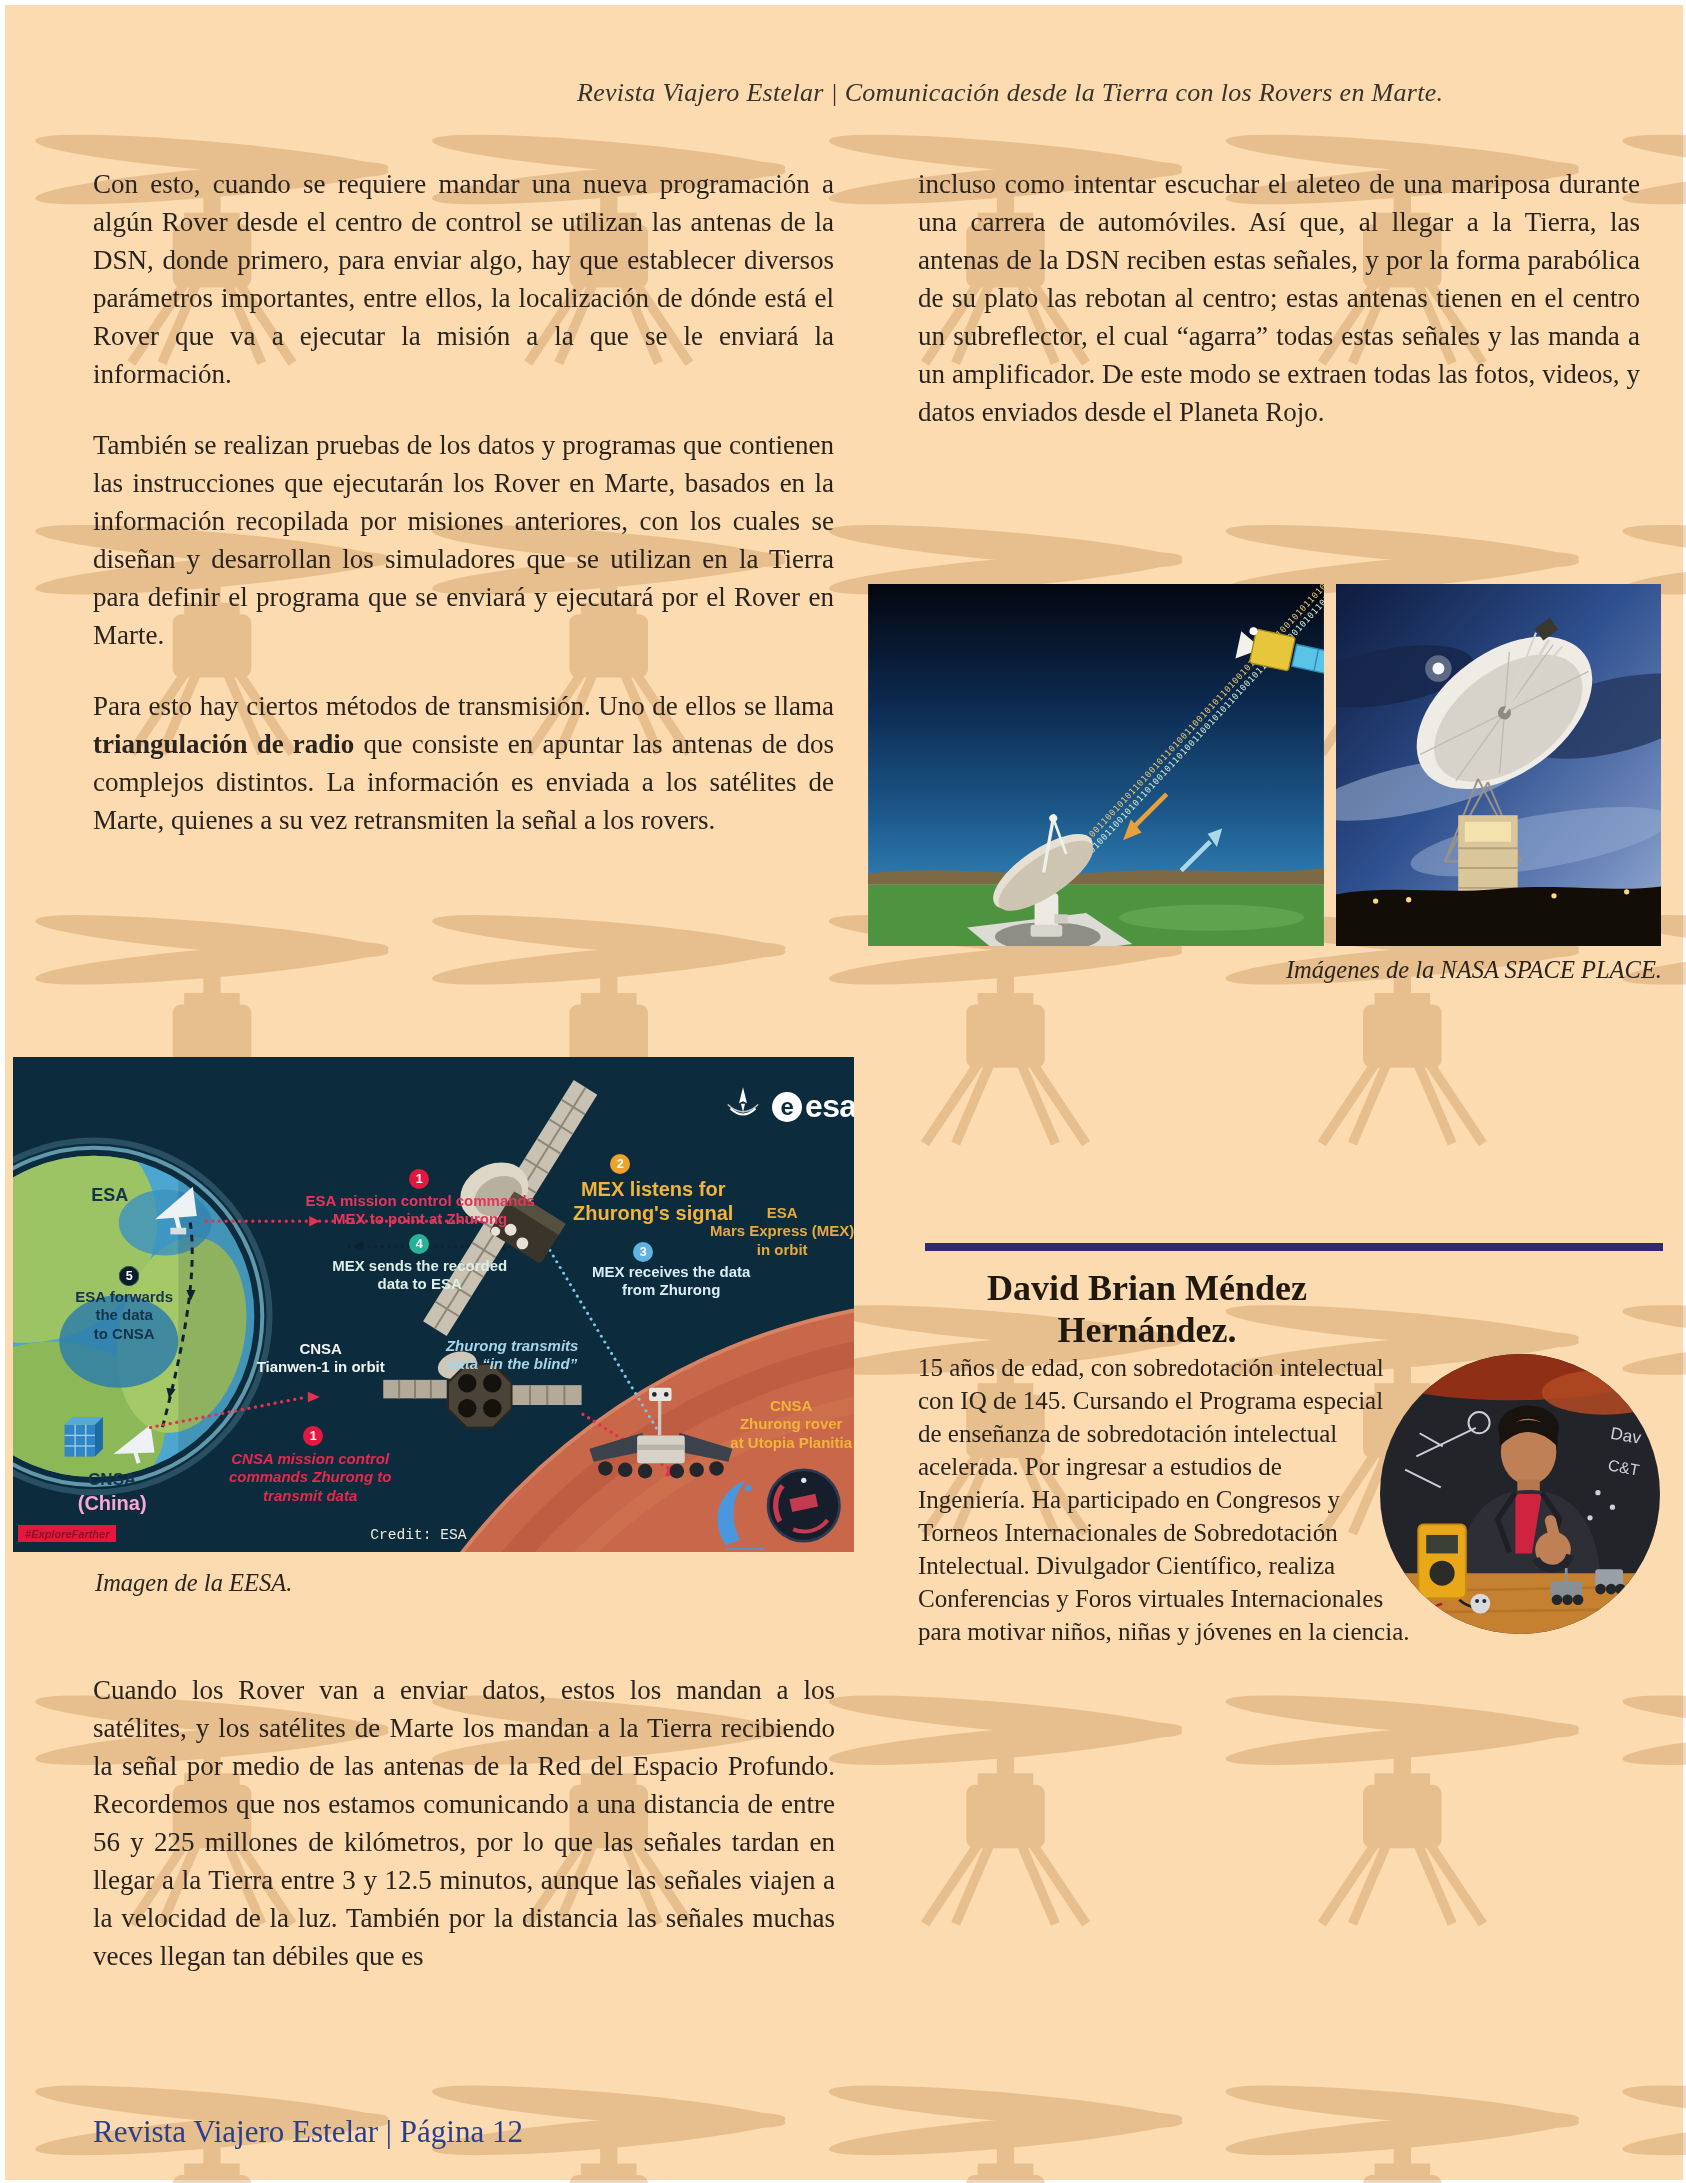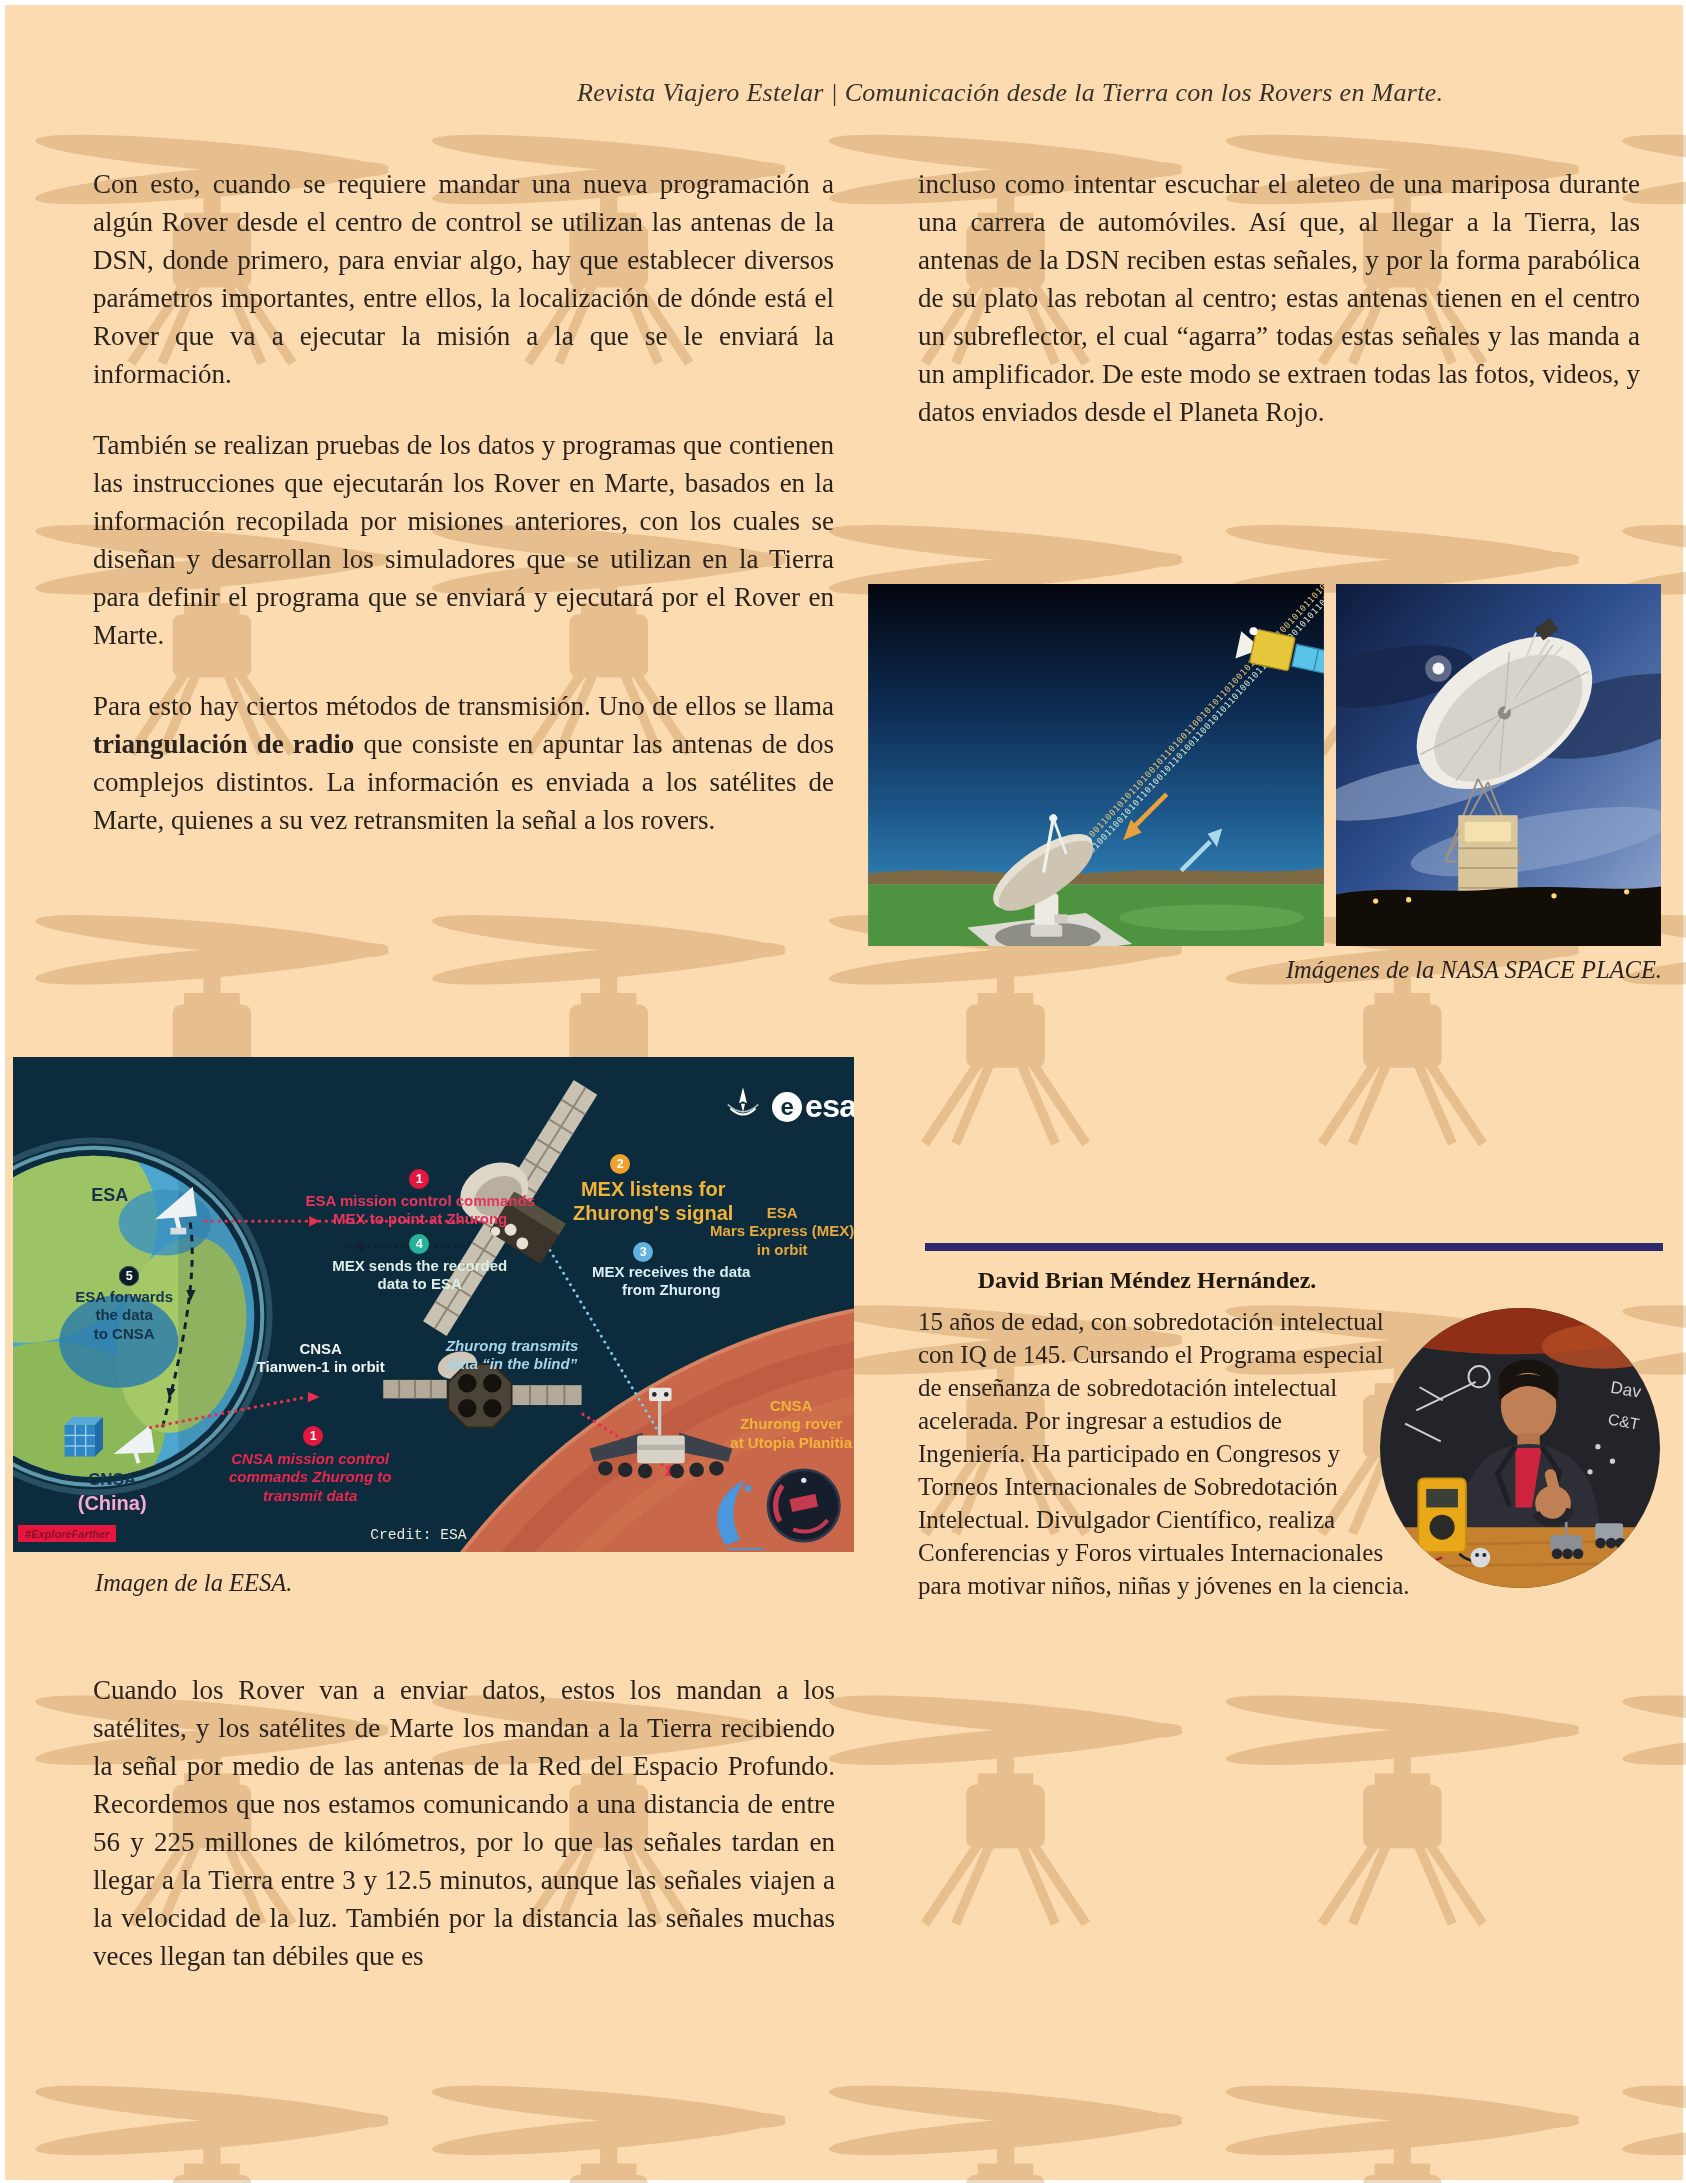--- a/index.html
+++ b/index.html
@@ -62,21 +62,21 @@
                 letter-spacing:-0.7px;}
   .esa-e{display:inline-block;width:30px;height:30px;border-radius:50%;background:#ffffff;
          color:#0c2c3d;font-size:24px;line-height:30px;text-align:center;margin-right:3.3px;font-weight:bold;}
 
   .esa-caption{position:absolute;left:95px;top:1569px;font-style:italic;font-size:24.5px;color:#2b241e;}
   .para-bottom{position:absolute;left:93px;top:1671px;width:742px;}
   .footer{position:absolute;left:93px;top:2114px;font-size:31px;color:#2b3e8d;}
 
   .divider{position:absolute;left:925px;top:1243px;width:738px;height:8px;background:#2e2a6e;}
   .bio{position:absolute;left:918px;top:1267px;width:742px;}
-  .bio-title{font-weight:bold;font-size:24px;color:#1f1912;width:458px;text-align:center;margin-bottom:11px;}
+  .bio-title{font-weight:bold;font-size:36px;color:#1f1912;width:458px;text-align:center;margin-bottom:0;}
   .bio-photo{float:right;width:280px;height:280px;border-radius:50%;overflow:hidden;
              margin:2.6px 0 6.6px 16px;shape-outside:circle(50%);}
   .bio-text{font-size:25px;line-height:33px;text-align:justify;color:#2b241e;}
 </style>
 </head>
 <body>
 
 <div class="page">
   <div class="page-bg"></div>
 
@@ -423,20 +423,21 @@
     <div class="esa-hash">#ExploreFarther</div>
     <div class="esa-credit">Credit: ESA</div>
   </div>
 
   <div class="esa-caption">Imagen de la EESA.</div>
 
   <div class="para-bottom body-text">
     <p style="margin:0">Cuando los Rover van a enviar datos, estos los mandan a los satélites, y los satélites de Marte los mandan a la Tierra recibiendo la señal por medio de las antenas de la Red del Espacio Profundo. Recordemos que nos estamos comunicando a una distancia de entre 56 y 225 millones de kilómetros, por lo que las señales tardan en llegar a la Tierra entre 3 y 12.5 minutos, aunque las señales viajen a la velocidad de la luz. También por la distancia las señales muchas veces llegan tan débiles que es</p>
   </div>
 
+  <div class="footer">Revista Viajero Estelar  |  Página 12</div>
 
   <div class="divider"></div>
 
   <div class="bio">
     <div class="bio-title">David Brian Méndez Hernández.</div>
     <div class="bio-flow">
       <div class="bio-photo">
         <svg width="280" height="280" viewBox="0 0 424 424">
           <rect width="424" height="424" fill="#23242a"></rect>
           <ellipse cx="200" cy="28" rx="210" ry="42" fill="#8e2f16"></ellipse>

